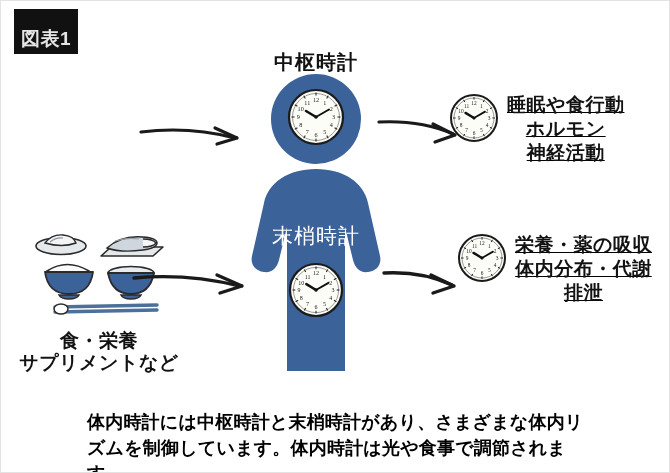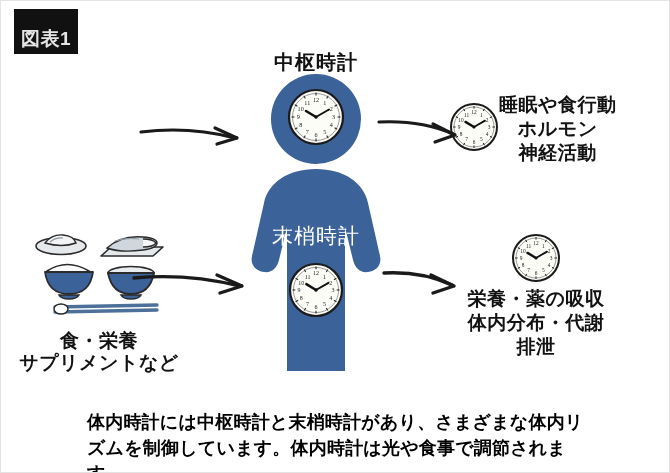--- a/index.html
+++ b/index.html
@@ -109,24 +109,26 @@
     text-align: center;
     color: #ffffff;
     font-size: 21px;
     font-weight: normal;
     letter-spacing: 1px;
     z-index: 4;
   }
 
   
   #out-top-block { left: 448px; top: 92px; width: 214px; }
-  #out-bottom-block { left: 428px; top: 232px; width: 214px; flex-direction: column; }
+  #out-bottom-block { left: 456px; top: 232px; width: 214px; }
   .out-row {
     display: flex;
-    align-items: center;
+    align-items: flex-start;
+    gap: 8px;
+    text-decoration: underline;
   }
   .out-clock { flex: 0 0 auto; }
   .out-text {
     font-size: 19px;
     font-weight: bold;
     color: #121212;
     line-height: 1.25;
     white-space: pre-line;
     text-align: center;
     letter-spacing: 0.5px;

